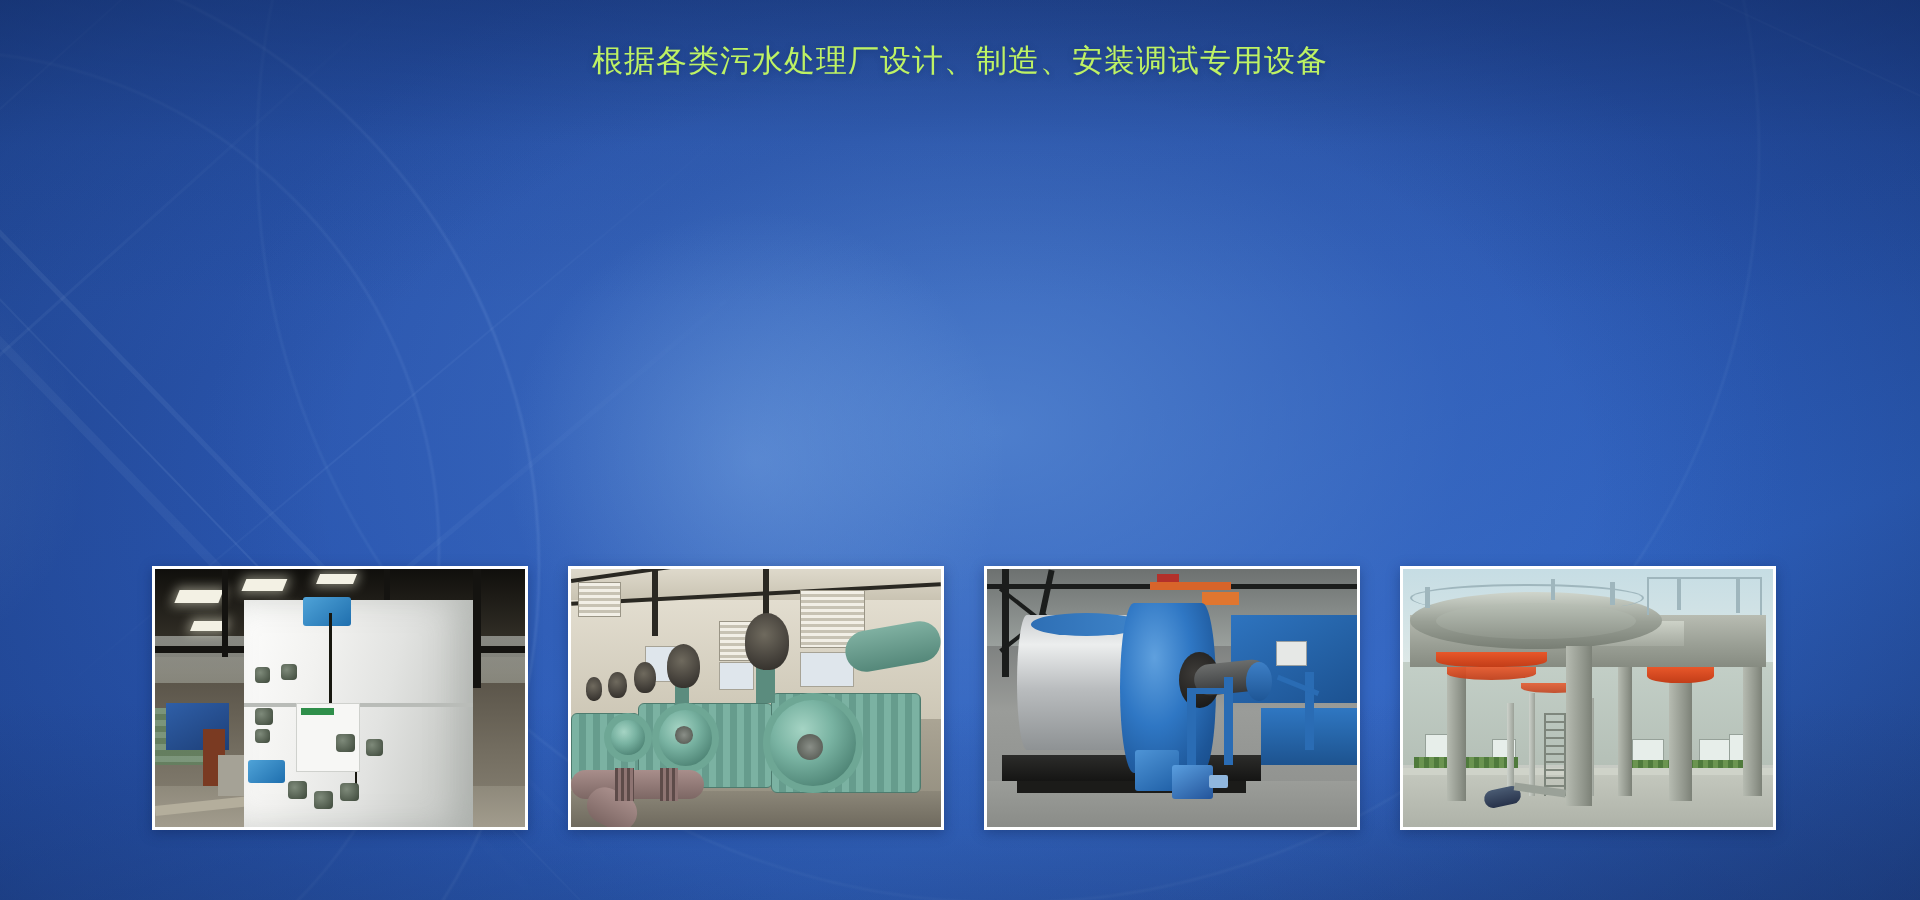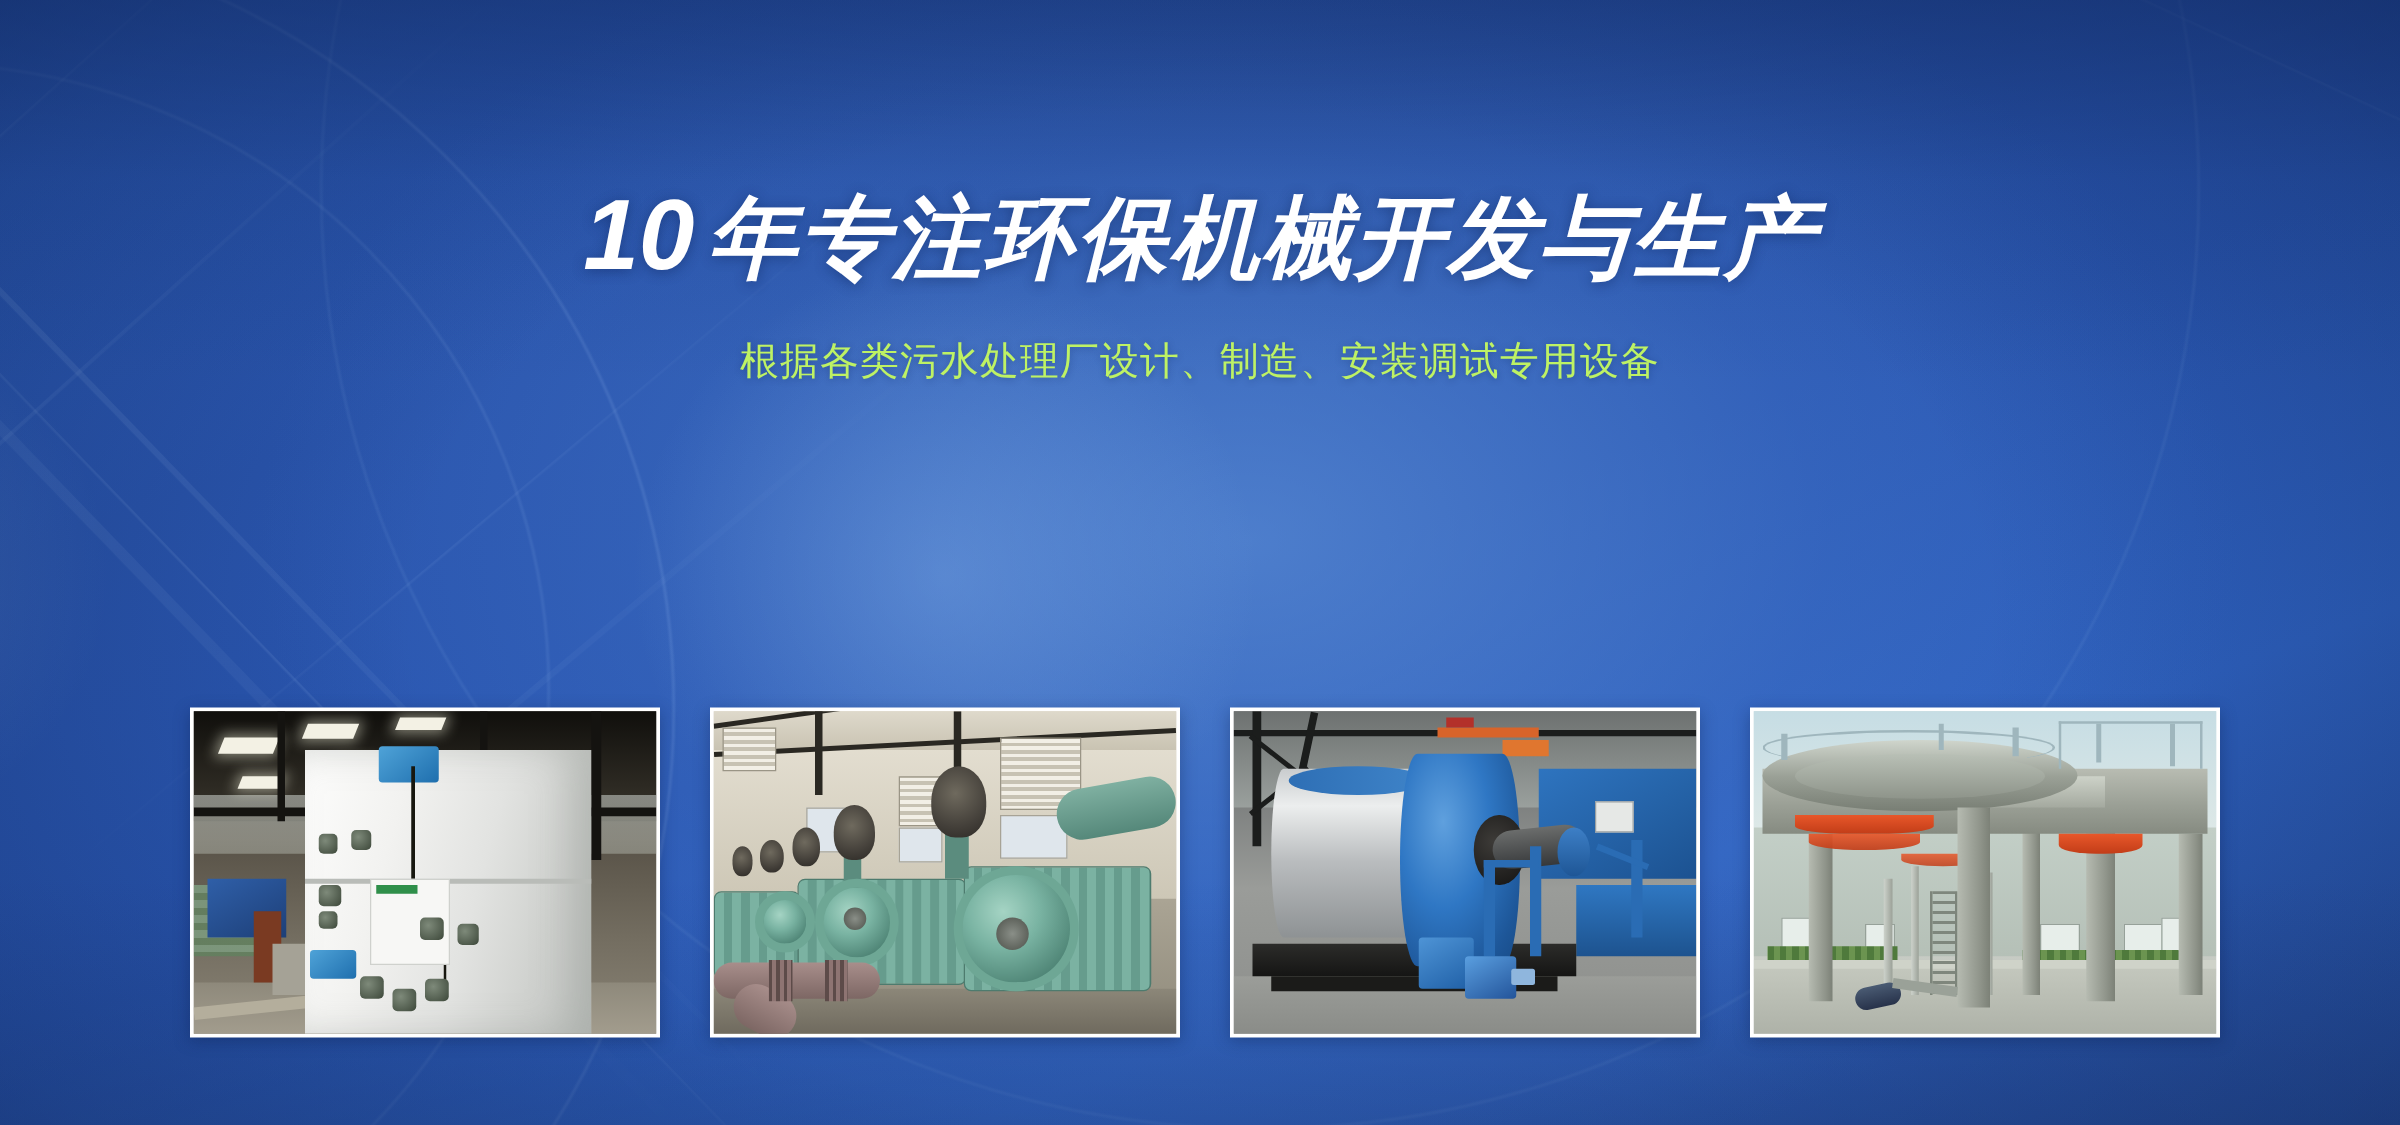--- a/index.html
+++ b/index.html
@@ -391,23 +391,20 @@
       <div class="arc arc2"></div>
       <div class="arc arc3"></div>
     <div class="glow glow1"></div>
       <div class="glow glow2"></div>
   </div>
   <div class="bg-vignette"></div>
   <div class="bg-topdark"></div>
 
   <div class="content">
 
-    <div class="headline">
-      <span class="num">10</span><span>年专注环保机械开发与生产</span>
-    </div>
 
 
     <div class="subtitle">根据各类污水处理厂设计、制造、安装调试专用设备</div>
   </div>
 
   <div class="gallery">
 
     <div class="photo">
       <div class="photo-inner p1">
         <div class="roof"></div>

